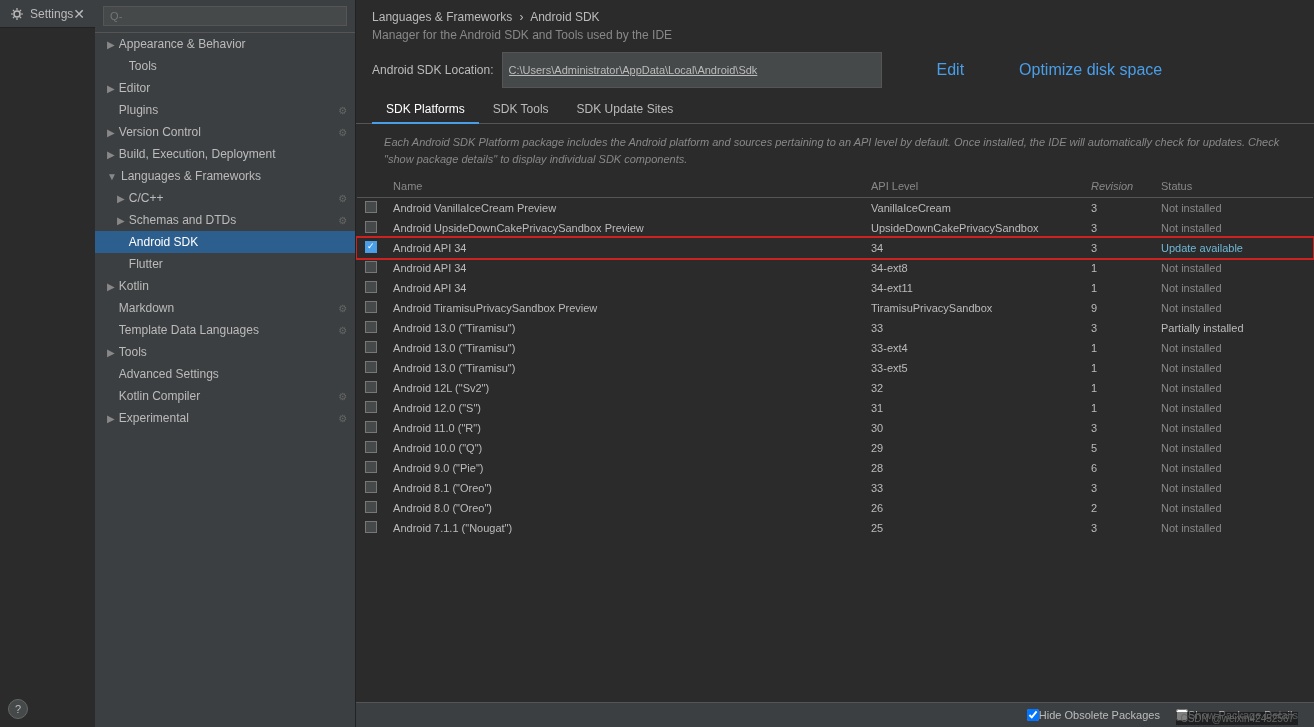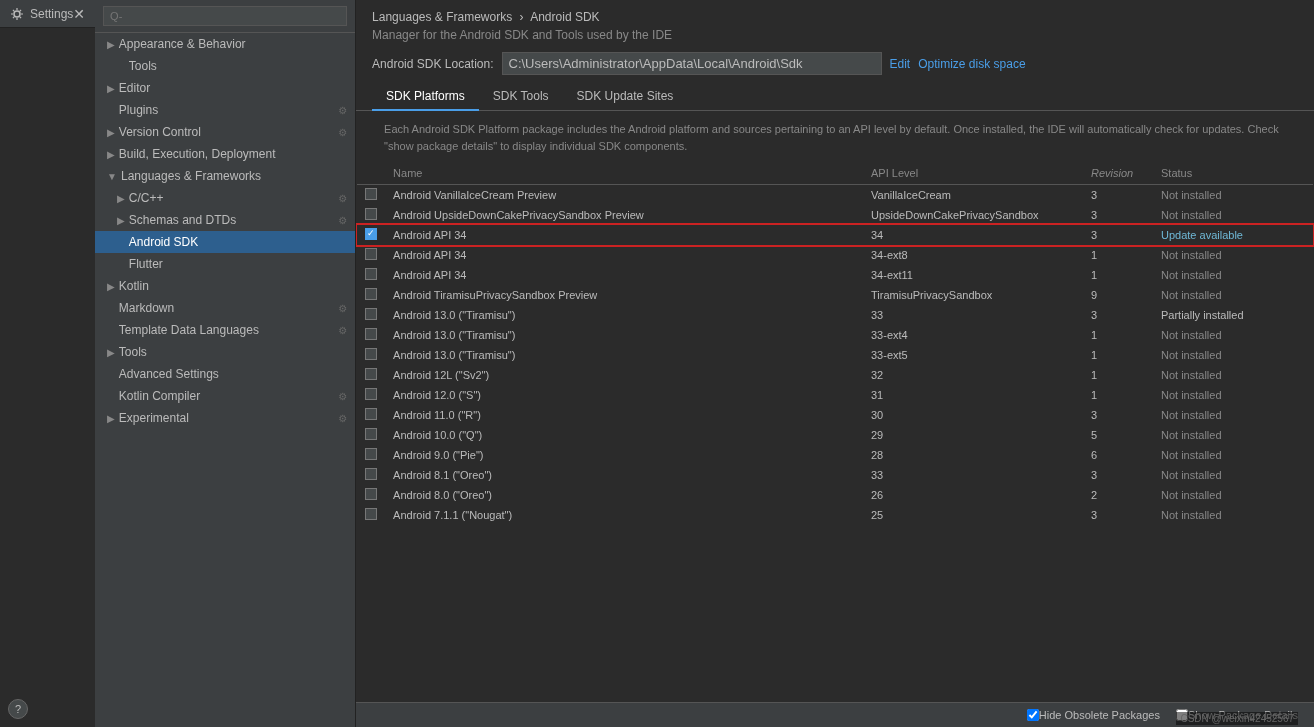--- a/index.html
+++ b/index.html
@@ -76,27 +76,28 @@
       display: flex;
       align-items: center;
       padding: 4px 16px 8px;
       gap: 8px;
     }
     .sdk-location label { font-size: 12px; color: #bbbbbb; white-space: nowrap; }
     .sdk-location input {
       background: #45494a;
       border: 1px solid #555;
       color: #bbbbbb;
-      padding: 3px 6px;
-      font-size: 13px;
+      padding: 11px 6px;
+      font-size: 11px;
       flex: 1;
       max-width: 380px;
       outline: none;
-    }
-    .sdk-location .edit-link { color: #4a9ee8; font-size: 12px; cursor: pointer; text-decoration: none; }
+      text-decoration: underline;
+    }
+    .sdk-location .edit-link { color: #4a9ee8; font-size: 16px; cursor: pointer; text-decoration: none; margin-left: 47px; }
 
     
     .tabs {
       display: flex;
       padding: 0 16px;
       border-bottom: 1px solid #555;
       gap: 0;
     }
     .tab {
       padding: 6px 14px;
@@ -107,20 +108,21 @@
       margin-bottom: -1px;
     }
     .tab.active { color: #ffffff; border-bottom: 2px solid #4a9ee8; }
 
     
     .info-text {
       padding: 10px 28px 8px;
       font-size: 11px;
       color: #888;
       line-height: 1.5;
+      font-style: italic;
     }
 
     
     .table-wrapper { flex: 1; overflow-y: auto; padding: 0 1px; }
     table { width: 100%; border-collapse: collapse; }
     table thead tr { border-bottom: 1px solid #555; }
     table th {
       text-align: left;
       padding: 5px 8px;
       font-size: 11px;

